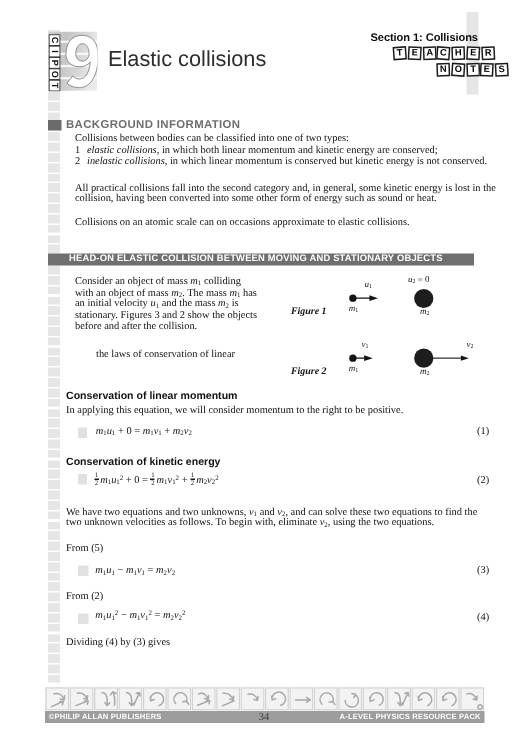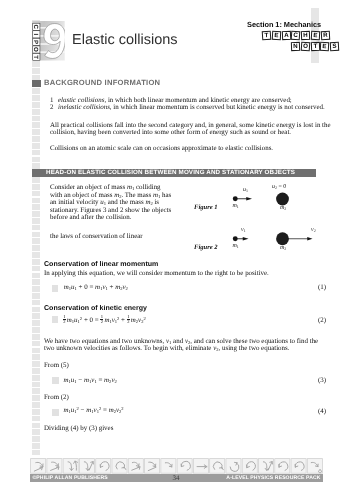--- a/index.html
+++ b/index.html
@@ -171,40 +171,41 @@
         <path d="M46 60 C46 27 64 10 89 10 C114 10 131 28 131 64 C131 112 113 148 81 148
                  C67 148 56 143 49 136 L64 117 C69 122 74 125 81 125
                  C99 125 108 105 110 80 C103 89 94 93 83 93 C61 93 46 80 46 60 Z
                  M72 58 C72 70 79 78 89 78 C99 78 107 70 107 58 C107 43 99 32 89 32
                  C79 32 72 44 72 58 Z" fill="#ffffff" stroke="#7a7a7a" stroke-width="2.2" stroke-linejoin="round" fill-rule="evenodd"></path>
       </g>
     </svg>
   </div>
 
   <div class="title">Elastic collisions</div>
-  <div class="sect">Section 1: Mechanics</div>
+  <div class="sect">Section 1: Collisions</div>
   <div class="tabstrip"></div>
   <div class="tn" id="tn">
       <b style="left: 0px; top: 0px; transform: rotate(-4deg);">T</b>
       <b style="left: 9.75px; top: 0px; transform: rotate(3deg);">E</b>
       <b style="left: 19.5px; top: 0px; transform: rotate(-2deg);">A</b>
       <b style="left: 29.25px; top: 0px; transform: rotate(4deg);">C</b>
       <b style="left: 39px; top: 0px; transform: rotate(-2deg);">H</b>
       <b style="left: 48.75px; top: 0px; transform: rotate(3deg);">E</b>
       <b style="left: 58.5px; top: 0px; transform: rotate(-3deg);">R</b>
       <b style="left: 29px; top: 10.5px; transform: rotate(-2deg);">N</b>
       <b style="left: 38.75px; top: 10.5px; transform: rotate(4deg);">O</b>
       <b style="left: 48.5px; top: 10.5px; transform: rotate(-2deg);">T</b>
       <b style="left: 58.25px; top: 10.5px; transform: rotate(3deg);">E</b>
       <b style="left: 68px; top: 10.5px; transform: rotate(-3deg);">S</b>
     </div>
 
   <div class="sq" style="left:32px;top:80px"></div>
   <div class="shead" style="left:44px;top:78.3px">BACKGROUND INFORMATION</div>
 
+  <div class="t" style="left:50px;top:88px">Collisions between bodies can be classified into one of two types:</div>
 
   <div class="t" style="left:50px;top:95.5px">1</div>
   <div class="t" style="left:58px;top:95.5px"><i>elastic collisions</i><span>, in which both linear momentum and kinetic energy are conserved;</span></div>
 
   <div class="t" style="left:50px;top:102.5px">2</div>
   <div class="t" style="left:50px;top:120.5px">All practical collisions fall into the second category and, in general, some kinetic energy is lost in the</div>
 
   <div class="t" style="left:58px;top:102.5px"><i>inelastic collisions</i><span>, in which linear momentum is conserved but kinetic energy is not conserved.</span></div>
   <div class="t" style="left:50px;top:128px">collision, having been converted into some other form of energy such as sound or heat.</div>
 
@@ -213,21 +214,21 @@
   <div class="bar" style="top:169px">
     <span>HEAD-ON ELASTIC COLLISION BETWEEN MOVING AND STATIONARY OBJECTS</span>
   </div>
 
   <div class="t" style="left:50px;top:183px">Consider an object of mass <i>m</i><sub>1</sub> colliding</div>
   <div class="t" style="left:50px;top:190.5px">with an object of mass <i>m</i><sub>2</sub>. The mass <i>m</i><sub>1</sub> has</div>
   <div class="t" style="left:50px;top:198px">an initial velocity <i>u</i><sub>1</sub> and the mass <i>m</i><sub>2</sub> is</div>
   <div class="t" style="left:50px;top:205.5px">stationary. Figures 3 and 2 show the objects</div>
   <div class="t" style="left:50px;top:213px">before and after the collision.</div>
 
-  <div class="t" style="left:50px;top:232px">the laws of conservation of linear</div>
+  <div class="t" style="left:64px;top:232px">the laws of conservation of linear</div>
 
   <div class="figlbl" style="left:194px;top:203.5px">Figure 1</div>
   <div class="figlbl" style="left:194px;top:243.5px">Figure 2</div>
 
   <div class="fig" style="left:228px;top:186px;width:110px;height:26px">
     <svg width="440" height="104" viewBox="0 0 440 104" style="width:110px;height:26px;display:block">
       <circle cx="29" cy="51" r="9.8" fill="#141414"></circle>
       <line x1="33" y1="51" x2="76" y2="51" stroke="#141414" stroke-width="3.4"></line>
       <path d="M96 51 L73 43.6 L73 58.4 Z" fill="#141414"></path>
       <circle cx="218" cy="52" r="25.6" fill="#1d1d1d"></circle>

